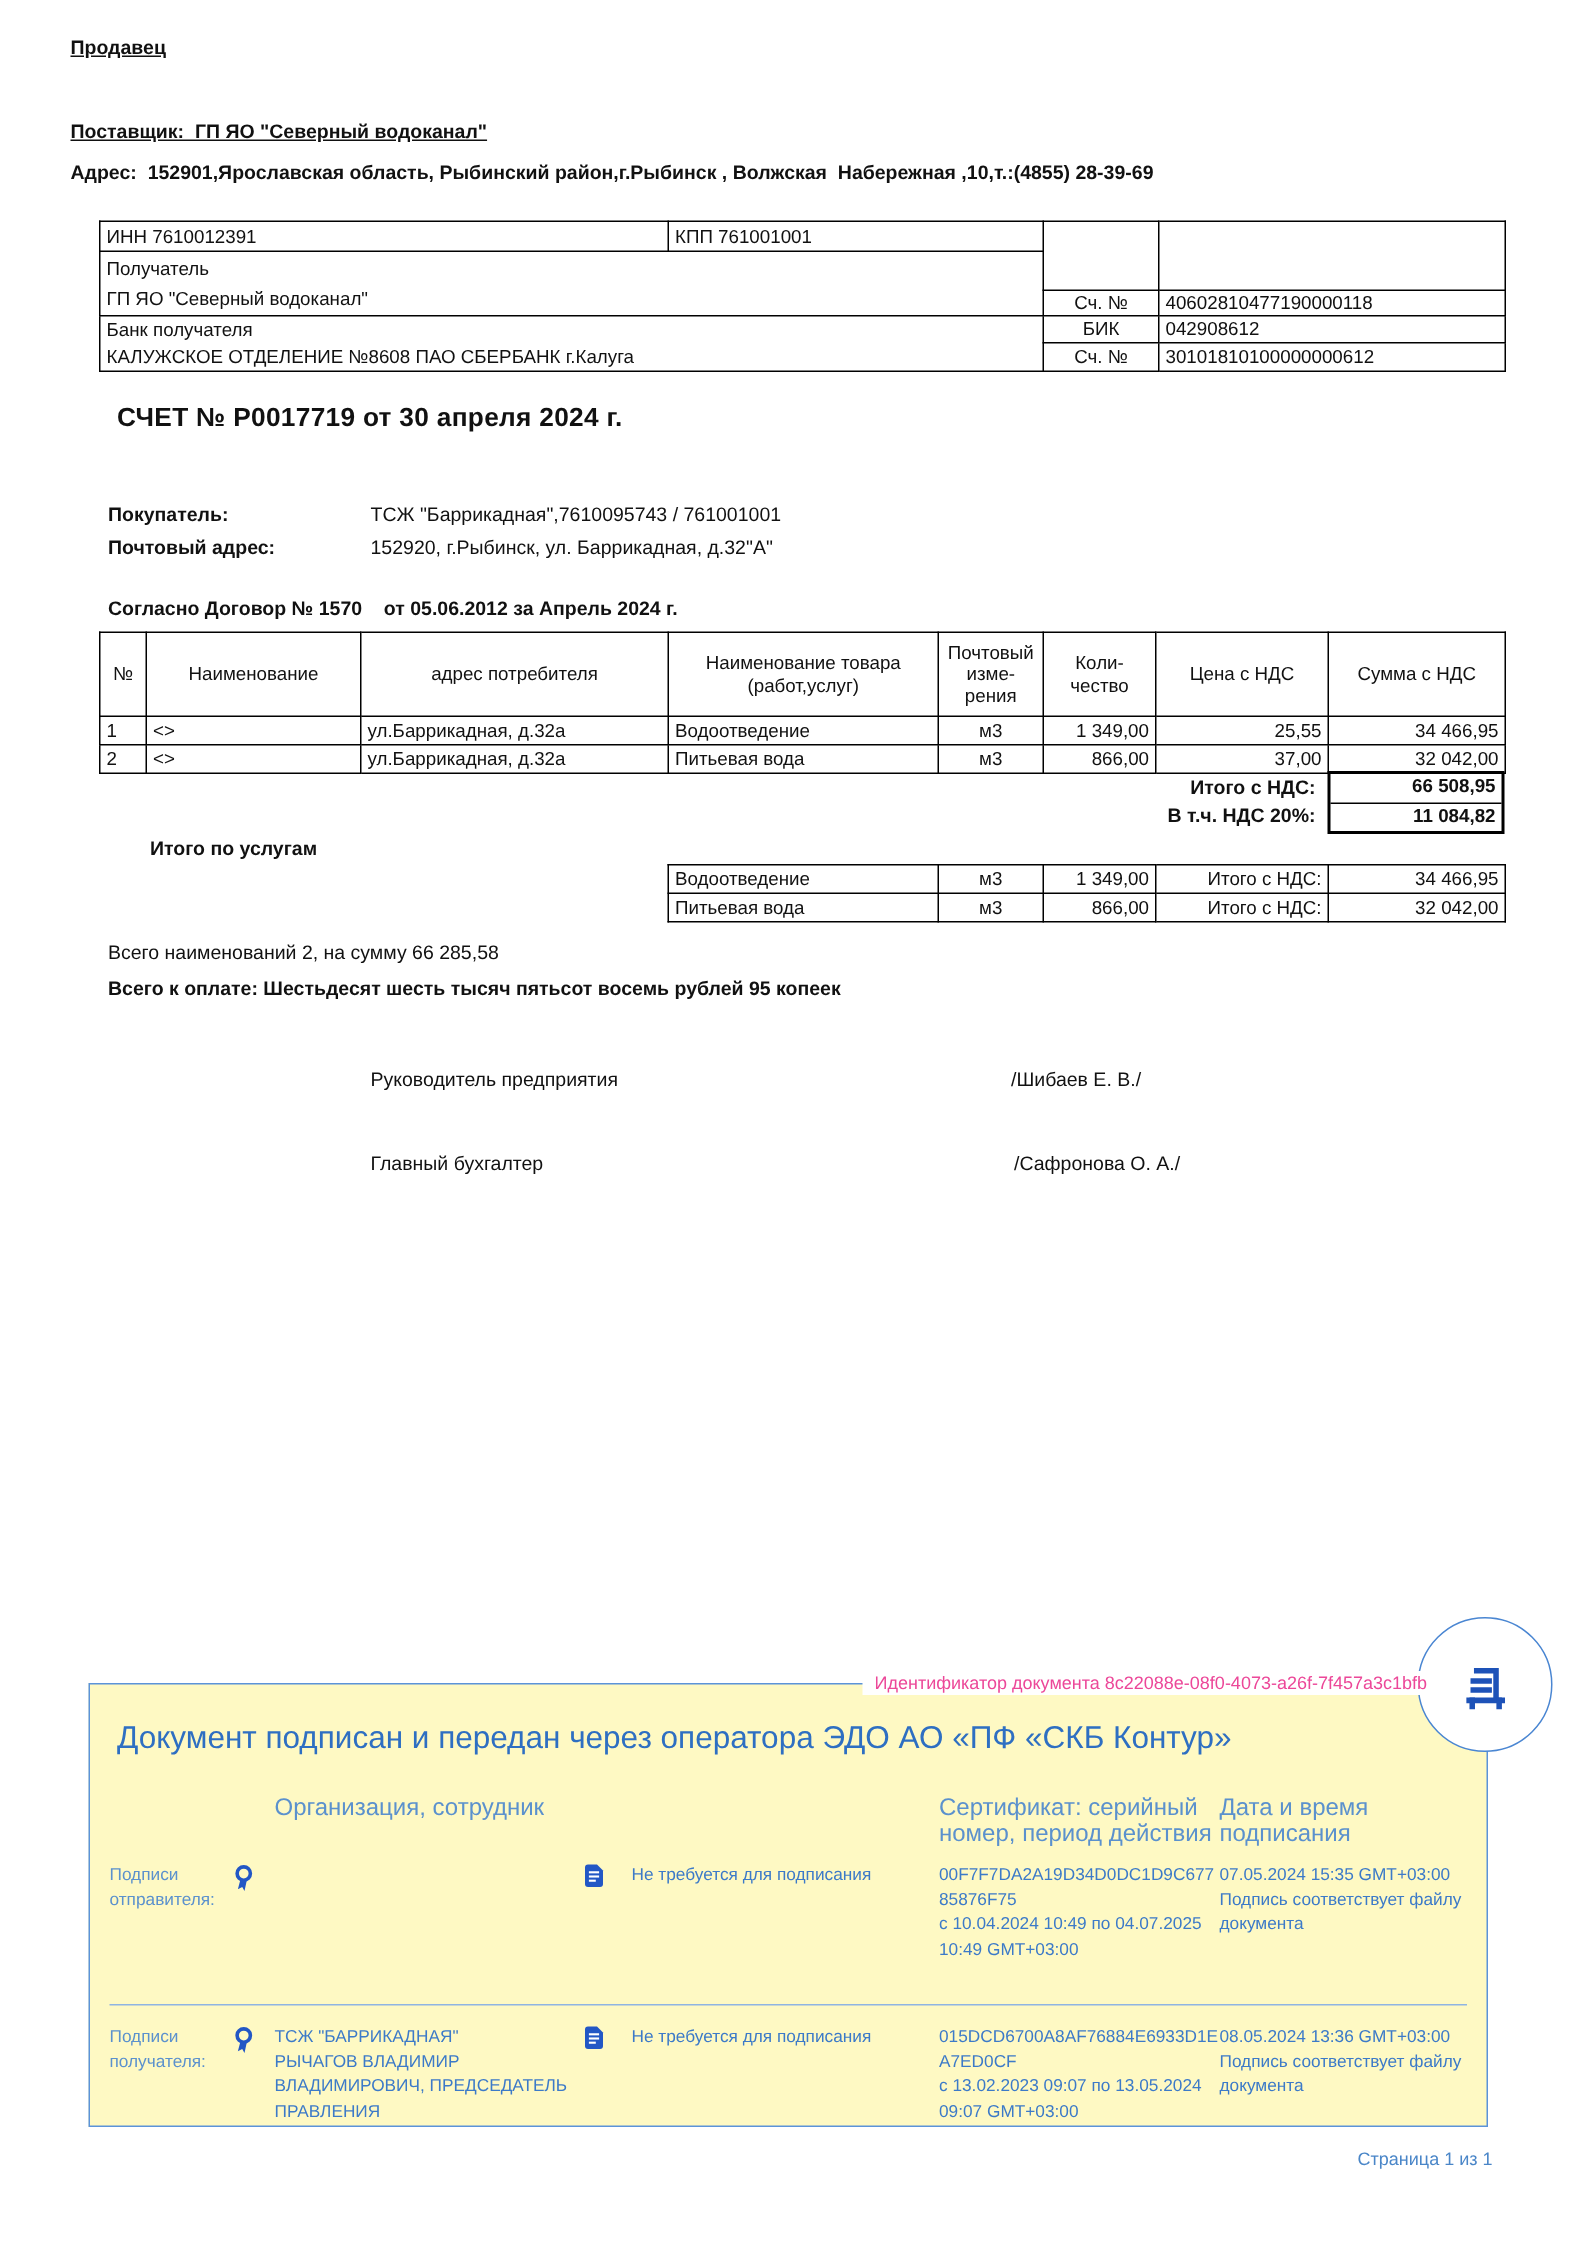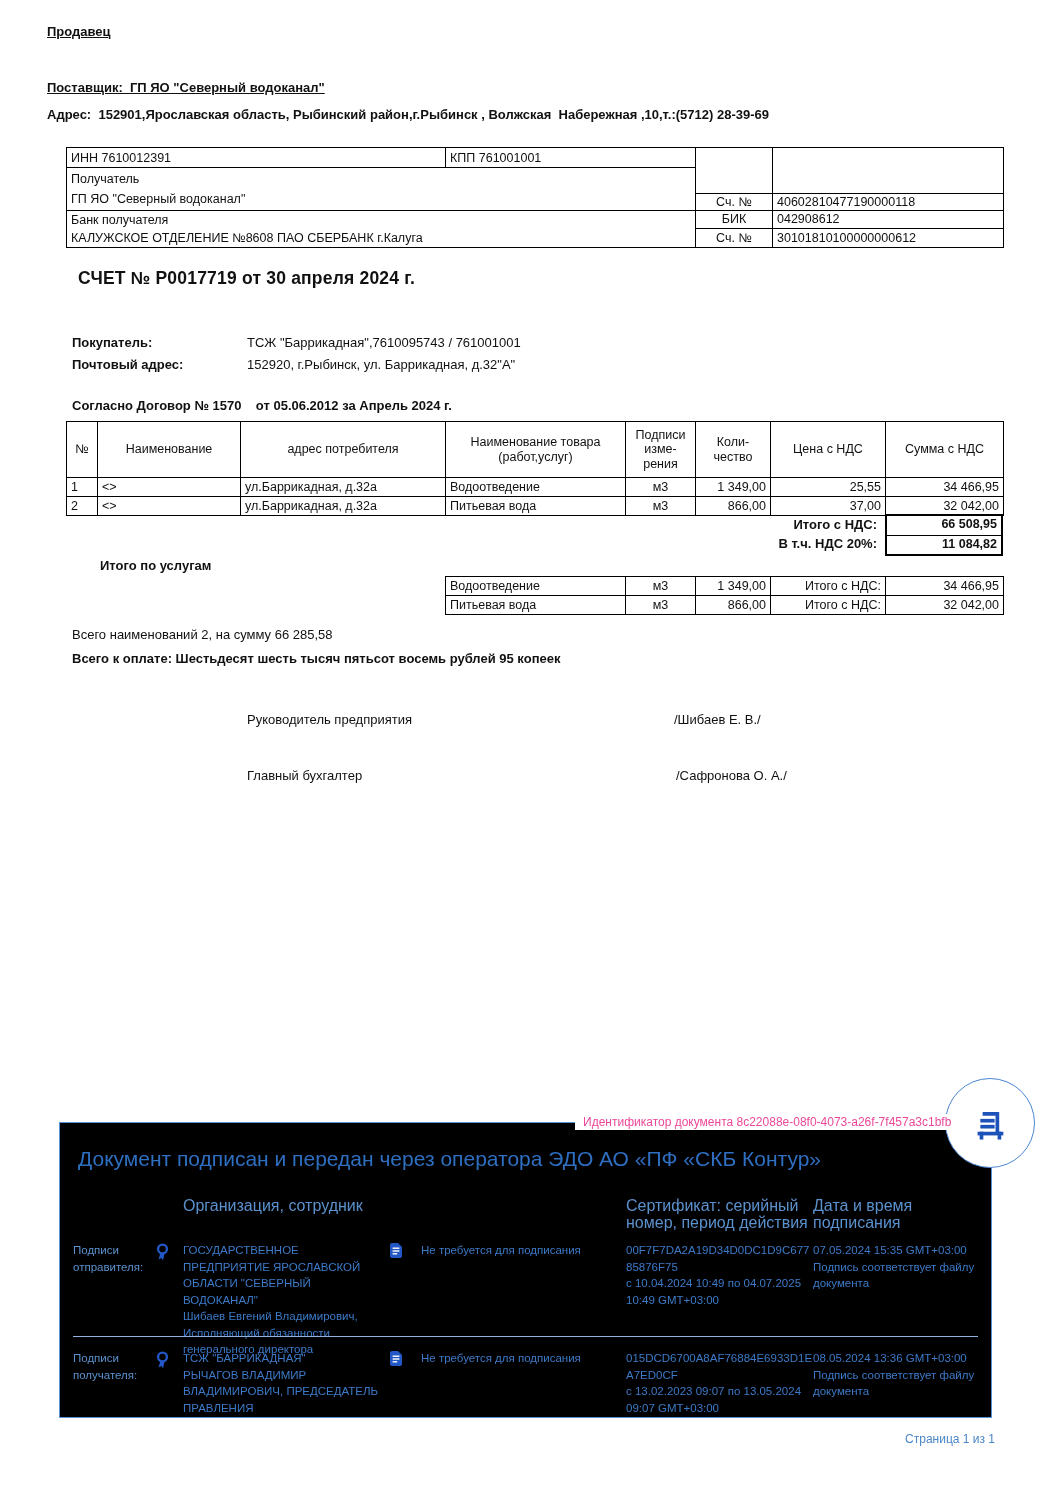--- a/index.html
+++ b/index.html
@@ -26,21 +26,21 @@
   table.items td { height:19px; }
   table.items .hdr td { text-align:center; font-size:12.5px; line-height:14.5px; padding:2px 3px; }
   .ra { text-align:right; }
   .ca { text-align:center; }
 
   .total-box { border:2px solid #000; }
   .total-box .cell { height:19px; line-height:17px; font-size:12.5px; font-weight:bold; text-align:right; padding:0 4px; }
   .total-box .cell + .cell { border-top:1.5px solid #000; }
 
   
-  .edo-box { border:1.5px solid #5b93d9; background:#000000; }
+  .edo-box { border:1.5px solid #5b93d9; background:#fef9c3; }
   .blue  { color:#3c7ac8; }
   .blue2 { color:#5b91cd; }
   .edo-title { font-size:21px; color:#2e6fc2; }
   .edo-small { font-size:11.5px; line-height:16.5px; }
   .edo-hdr { font-size:16px; line-height:17px; color:#5b91cd; }
   .idline { font-size:12px; line-height:16px; color:#ec4899; background:#fff; padding:0 8px; }
   .divider { border-top:1.5px solid #8fb4e2; }
   .logo-circle {
     width:90px; height:90px; border-radius:50%;
     border:1.5px solid #4a86d2; background:#fff; z-index:5;
@@ -49,21 +49,21 @@
   .break { word-break:break-all; }
   .pageno { font-size:12px; color:#4a86c8; }
 </style>
 </head>
 <body>
 
 <div class="page">
 
   <div class="abs t13 b" style="left:47px; top:24px;text-decoration:underline;">Продавец</div>
   <div class="abs t13 b u pre" style="left:47px; top:80px;">Поставщик:  ГП ЯО "Северный водоканал"</div>
-  <div class="abs t13 b pre" style="left:47px; top:107px;">Адрес:  152901,Ярославская область, Рыбинский район,г.Рыбинск , Волжская  Набережная ,10,т.:(5712) 28-39-69</div>
+  <div class="abs t13 b pre" style="left:47px; top:107px;">Адрес:  152901,Ярославская область, Рыбинский район,г.Рыбинск , Волжская  Набережная ,10,т.:(4855) 28-39-69</div>
 
   <table class="doc bank abs" style="left:66px; top:147px; width:937px;">
     <colgroup>
         <col style="width:379px">
         <col style="width:250px">
         <col style="width:77px">
         <col style="width:231px">
       </colgroup>
     <tbody>
         <tr style="height:20px;">
@@ -115,21 +115,21 @@
         <col style="width:75px">
         <col style="width:115px">
         <col style="width:118px">
     </colgroup>
     <tbody>
         <tr class="hdr" style="height:56px;">
       <td>№</td>
       <td>Наименование</td>
       <td>адрес потребителя</td>
       <td>Наименование товара (работ,услуг)</td>
-      <td>Подписи изме-рения</td>
+      <td>Почтовый изме-рения</td>
       <td>Коли-чество</td>
       <td>Цена с НДС</td>
       <td>Сумма с НДС</td>
     </tr>
     <tr>
       <td>1</td>
       <td>&lt;&gt;</td>
       <td>ул.Баррикадная, д.32а</td>
       <td>Водоотведение</td>
       <td class="ca">м3</td>
@@ -200,24 +200,20 @@
     <div class="abs edo-hdr" style="left:566px; top:74px; width:190px;">Сертификат: серийный номер, период действия</div>
     <div class="abs edo-hdr" style="left:753px; top:74px; width:175px;">Дата и время подписания</div>
 
     <div class="abs edo-small blue2" style="left:13px; top:119px; width:82px;">Подписи отправителя:</div>
     <div class="abs" style="left:94px; top:119px;">
       <svg width="17" height="20" viewBox="0 0 20 23">
           <circle cx="10" cy="8" r="5.2" fill="none" stroke="#2257c5" stroke-width="2.8"></circle>
           <path d="M7.4 12.6 L5.4 20.4 L8.8 18.5 L10.6 21.6 L12.4 13.2 Z" fill="#2257c5"></path>
         </svg>
     </div>
-    <div class="abs edo-small blue" style="left:123px; top:119px; width:200px;">
-      <span style="display:block;">ГОСУДАРСТВЕННОЕ ПРЕДПРИЯТИЕ ЯРОСЛАВСКОЙ ОБЛАСТИ "СЕВЕРНЫЙ ВОДОКАНАЛ"</span>
-      <span style="display:block;">Шибаев Евгений Владимирович, Исполняющий обязанности генерального директора</span>
-    </div>
     <div class="abs" style="left:329px; top:119px;">
       <svg width="14" height="17" viewBox="0 0 14 17">
           <path d="M1 3 Q1 1 3 1 L9 1 L13 5 L13 14 Q13 16 11 16 L3 16 Q1 16 1 14 Z" fill="#2257c5"></path>
           <rect x="3.6" y="5.5" width="6.8" height="1.4" fill="#fff"></rect>
           <rect x="3.6" y="8.3" width="6.8" height="1.4" fill="#fff"></rect>
           <rect x="3.6" y="11.1" width="4.6" height="1.4" fill="#fff"></rect>
         </svg>
     </div>
     <div class="abs edo-small blue" style="left:361px; top:119px; width:190px;">Не требуется для подписания</div>
     <div class="abs edo-small blue" style="left:566px; top:119px; width:188px;">

